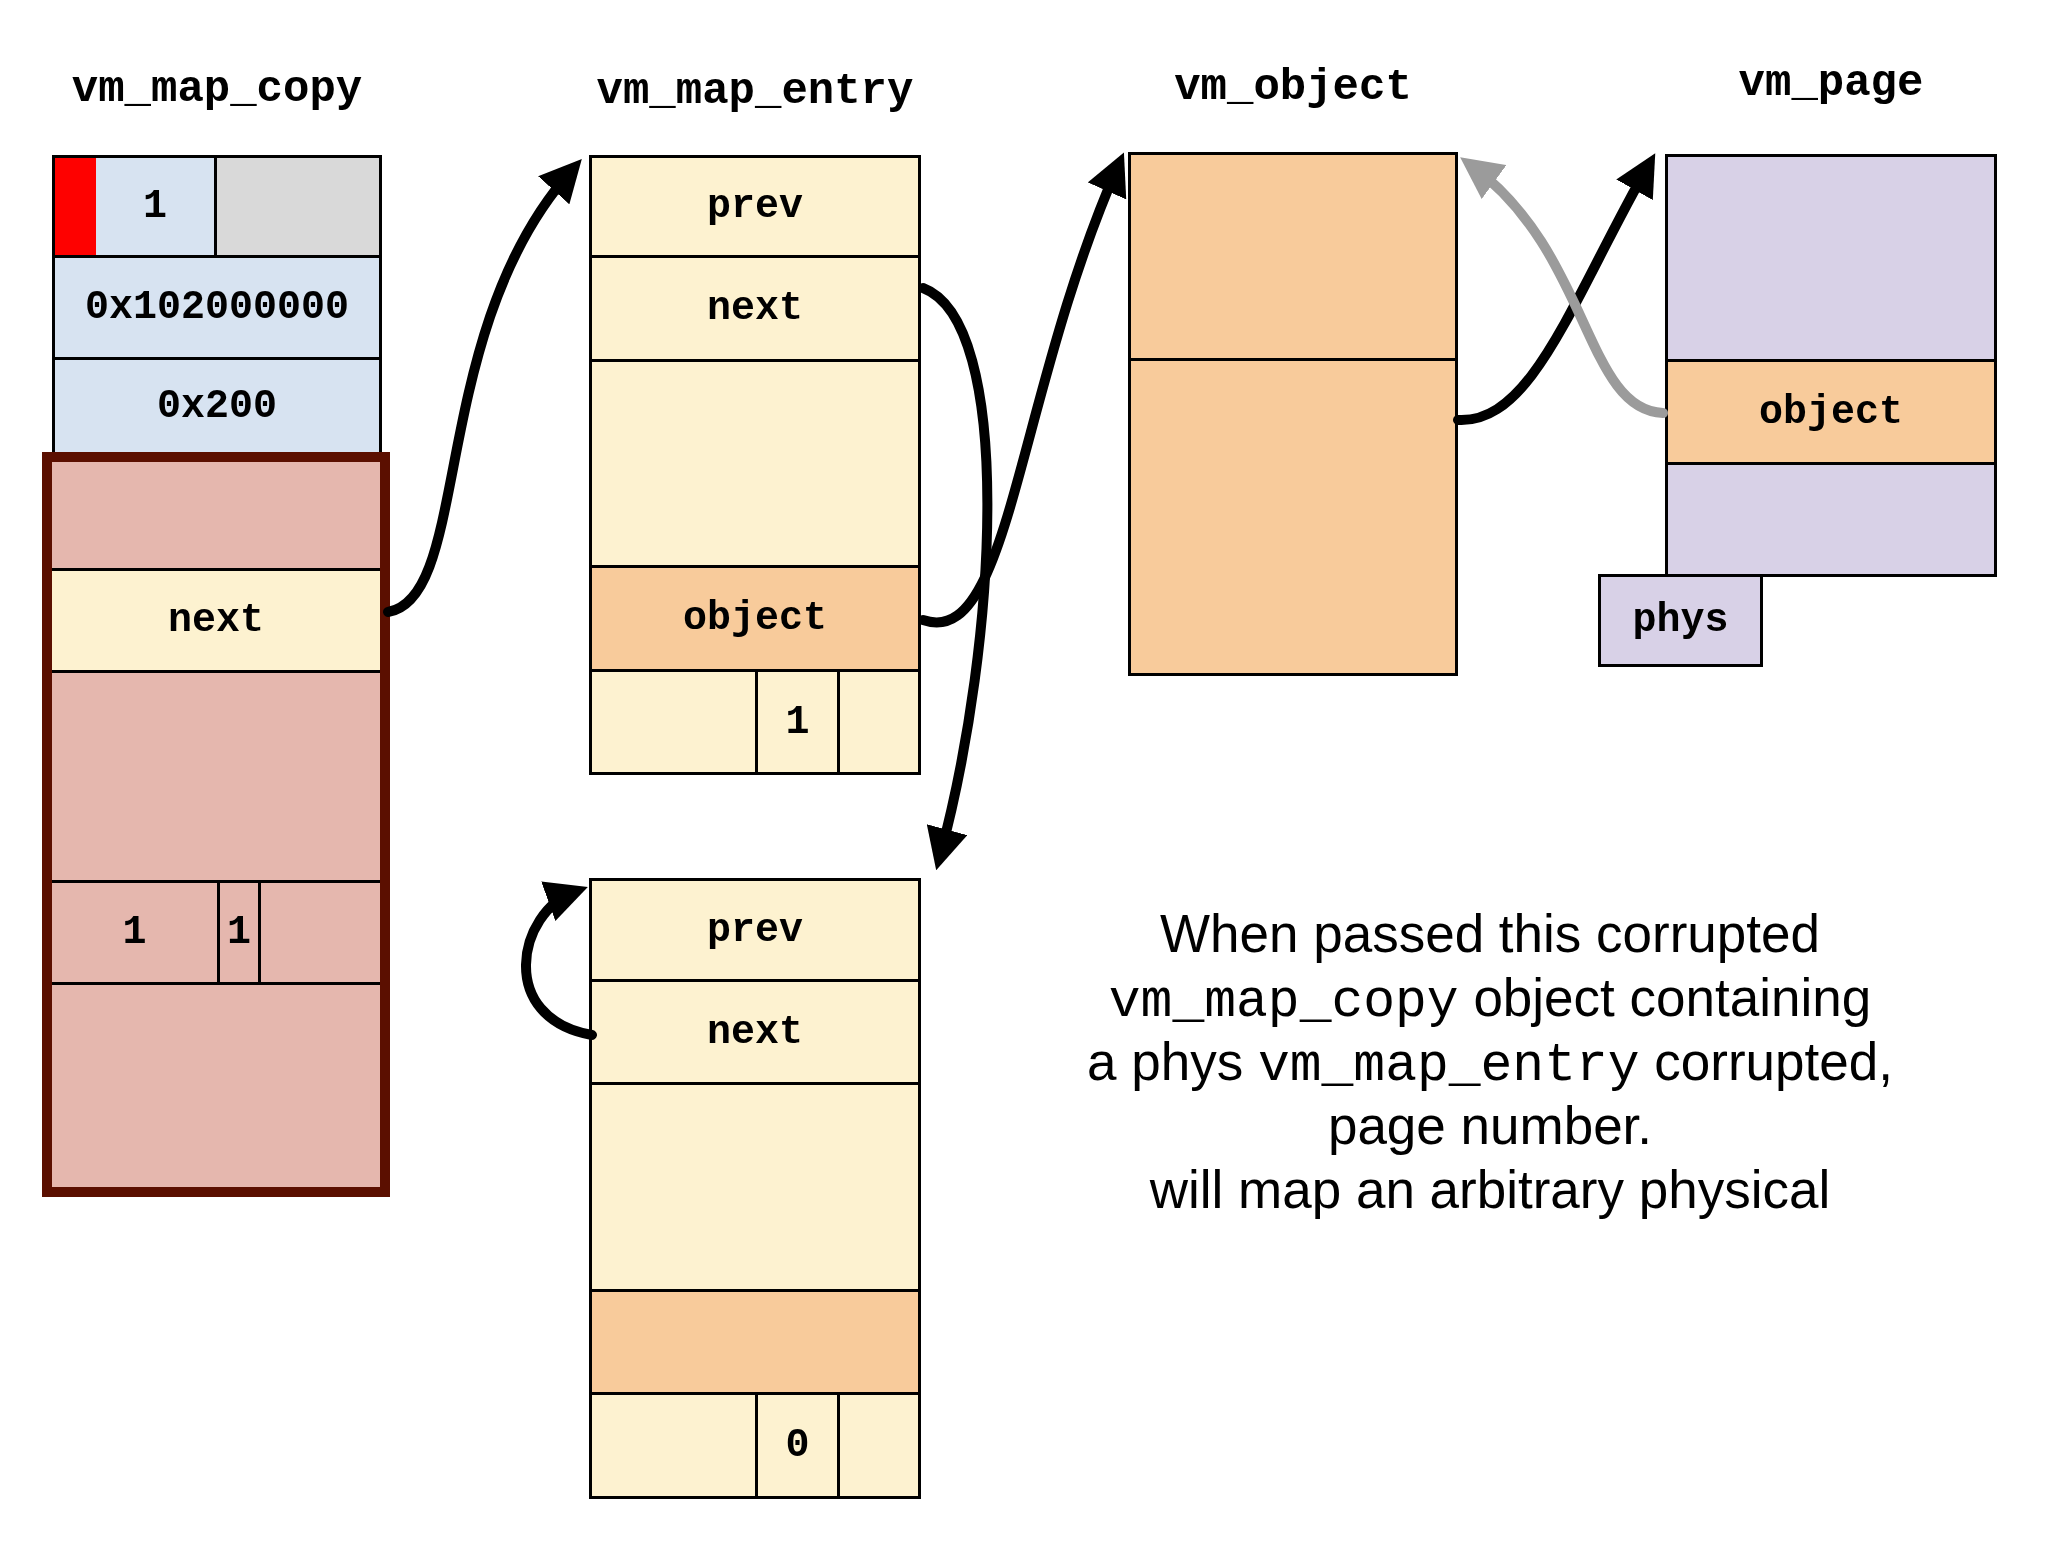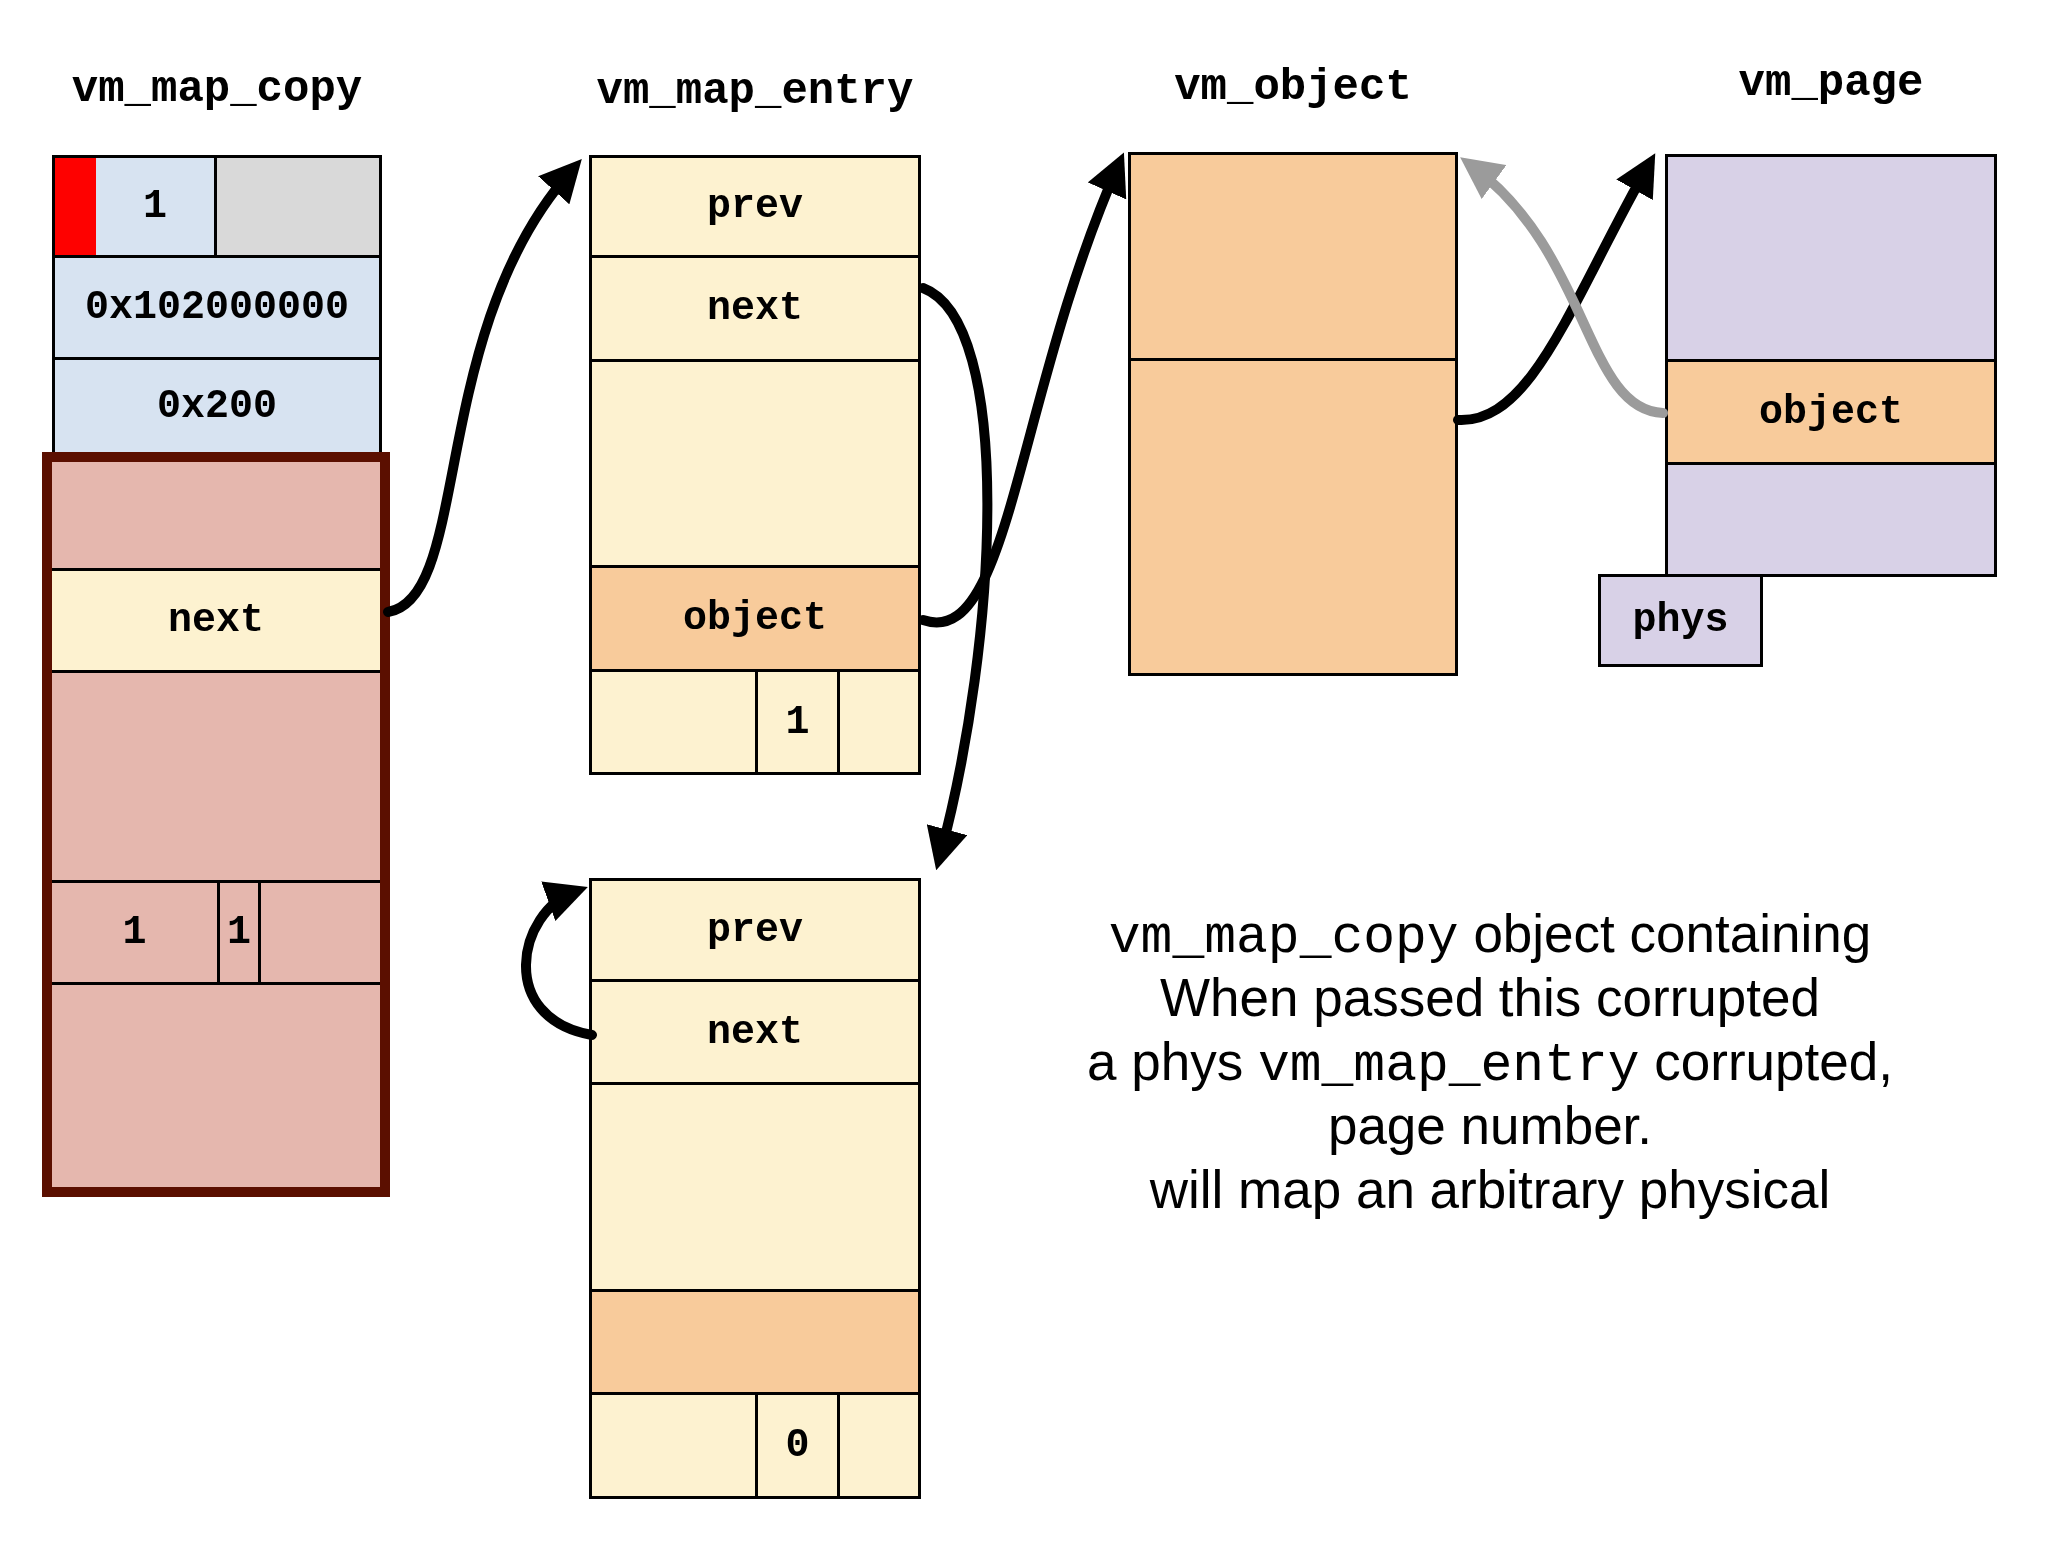--- a/index.html
+++ b/index.html
@@ -109,22 +109,22 @@
     <div class="row" style="height:210px;background:var(--cream)"></div>
     <div class="row" style="height:106px;background:var(--orange)"></div>
     <div class="row cells" style="height:107px;background:var(--cream)">
       <div class="cell" style="flex:1"></div>
       <div class="cell" style="width:82px">0</div>
       <div class="cell" style="width:81px"></div>
     </div>
   </div>
 
   <div class="caption">
+      <div class="cap-line"><span>When passed this corrupted</span></div>
       <div class="cap-line"><span class="mono">vm_map_copy</span><span> object containing</span></div>
-      <div class="cap-line"><span>When passed this corrupted</span></div>
       <div class="cap-line"><span>a phys </span><span class="mono">vm_map_entry</span><span> corrupted,</span></div>
       <div class="cap-line"><span>page number.</span></div>
       <div class="cap-line"><span>will map an arbitrary physical</span></div>
     </div>
 
   <svg class="arrows" width="2048" height="1552" viewBox="0 0 2048 1552">
     <defs>
       <marker id="ah-black" viewBox="0 0 10 10" refX="6.5" refY="5" markerWidth="4.2" markerHeight="4.2" orient="auto-start-reverse">
         <path d="M0 0 L10 5 L0 10 z" fill="#000"></path>
       </marker>

